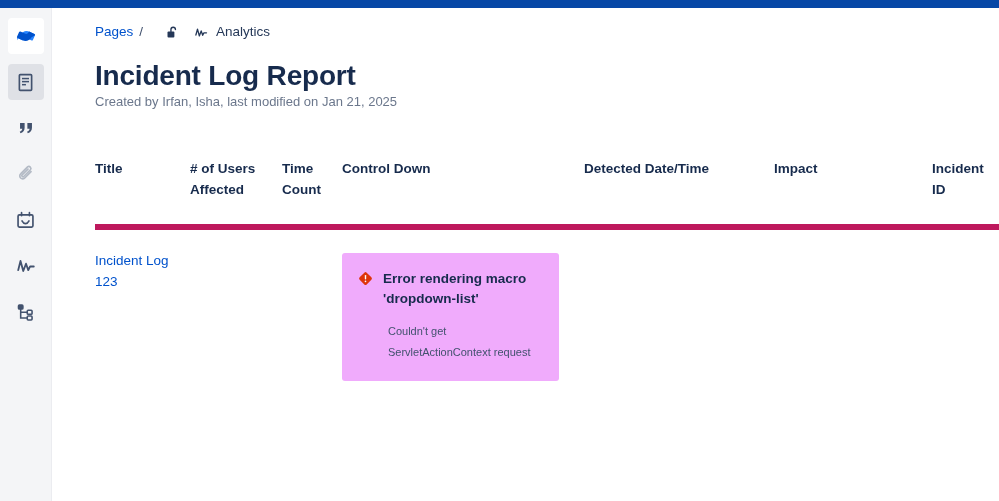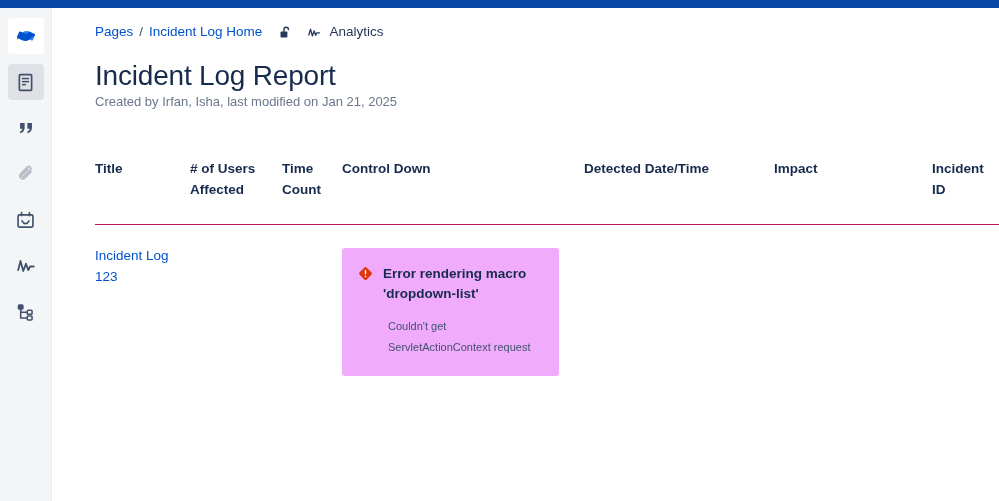--- a/index.html
+++ b/index.html
@@ -84,21 +84,21 @@
     color: #253858;
     font-size: 13.5px;
   }
   .analytics-chip .a-ico { margin-right: 6px; display:flex; align-items:center;}
 
   
   .page-title {
     margin: 17px 0 0 0;
     font-size: 28px;
     line-height: 34px;
-    font-weight: 400;
+    font-weight: 700;
     color: #172b4d;
     letter-spacing: -0.2px;
   }
   .page-meta {
     font-size: 13px;
     line-height: 18px;
     color: #6b778c;
   }
 
   
@@ -110,21 +110,21 @@
   }
   .tbl th {
     text-align: left;
     vertical-align: top;
     font-size: 13.5px;
     line-height: 21px;
     font-weight: 700;
     color: #172b4d;
     padding: 0 10px 24px 0;
   }
-  .tbl thead tr { border-bottom: 1px solid #be185d; }
+  .tbl thead tr { border-bottom: 6px solid #be185d; }
   .tbl td {
     vertical-align: top;
     padding: 20px 10px 0 0;
     font-size: 13.5px;
     line-height: 21px;
     color: #172b4d;
   }
   .col-title    { width: 95px; }
   .col-users    { width: 92px; }
   .col-case     { width: 60px; }
@@ -245,21 +245,20 @@
       </span>
     </div>
 
   </nav>
 
   <main class="content">
 
     <div class="breadcrumb">
       <a class="crumb-link" href="#">Pages</a>
       <span class="crumb-sep">/</span>
-      <a class="crumb-link" href="#">Incident Log Home</a>
 
       <div class="crumb-icons">
         <span class="pad-icon">
           <svg width="15" height="17" viewBox="0 0 24 24" fill="none" stroke="#253858" stroke-width="2.2">
             <rect x="4" y="10.5" width="11" height="9.5" rx="1.6" fill="#253858" stroke="none"></rect>
             <path d="M9.5 10.5V7.2a3.6 3.6 0 0 1 7.2 0" stroke-linecap="round"></path>
           </svg>
         </span>
         <span class="analytics-chip">
           <span class="a-ico">

